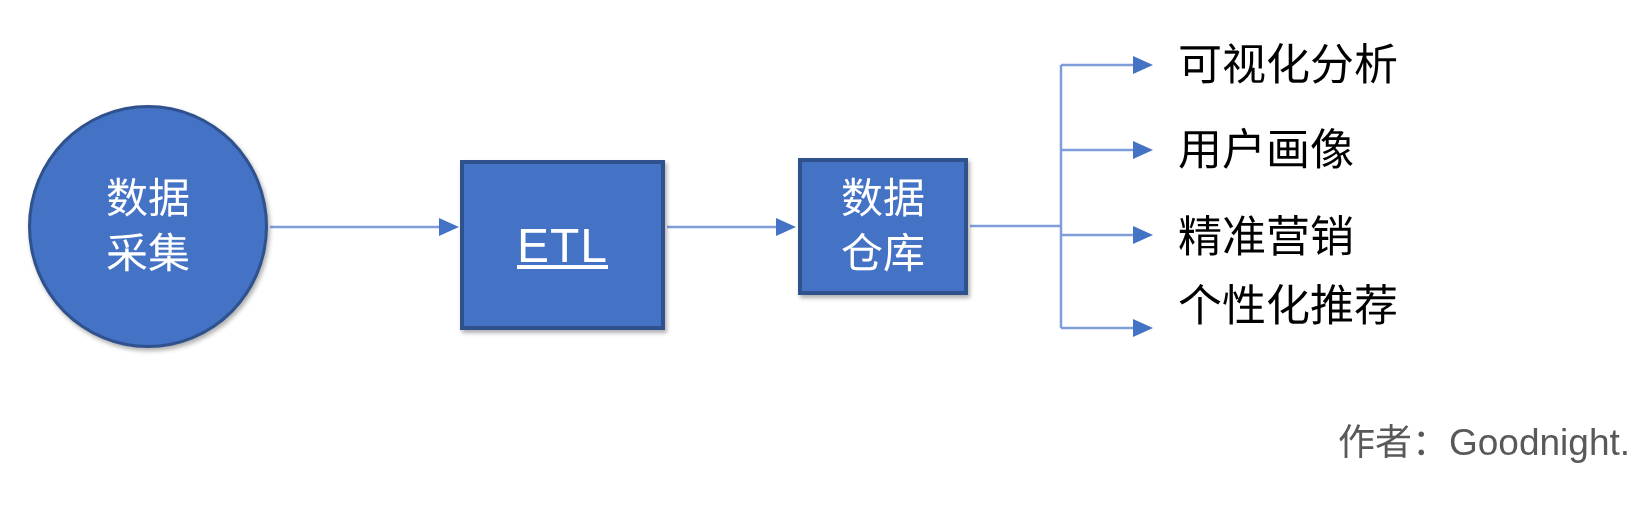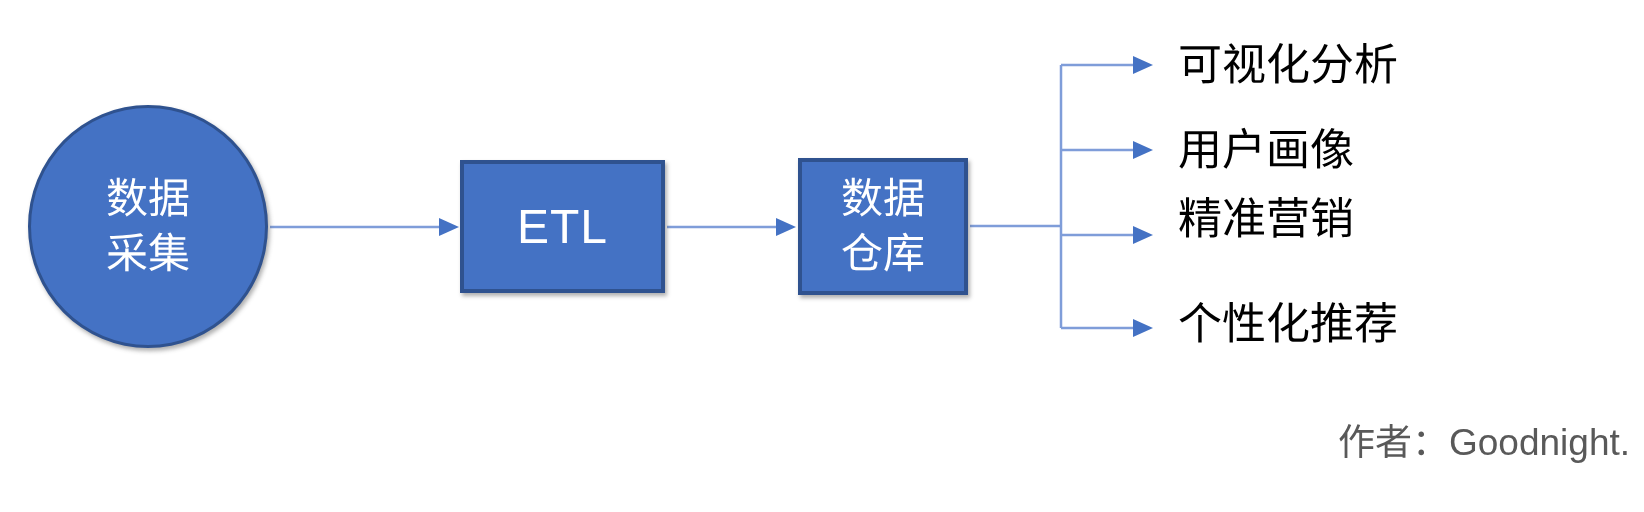--- a/index.html
+++ b/index.html
@@ -49,24 +49,25 @@
     height: 243px;
     border: 3px solid var(--node_border, #2F528F);
     border-radius: 50%;
     font-size: 42px;
     line-height: 1.3;
   }
   .node-etl {
     left: 460px;
     top: 160px;
     width: 205px;
-    height: 133px;
+    height: 170px;
     border: 4px solid var(--node_border, #2F528F);
     font-size: 48px;
     letter-spacing: 1px;
+    text-decoration: underline;
   }
   .node-warehouse {
     left: 798px;
     top: 158px;
     width: 170px;
     height: 137px;
     border: 4px solid var(--node_border, #2F528F);
     font-size: 42px;
     line-height: 1.3;
   }
@@ -74,22 +75,22 @@
     position: absolute;
     left: 1178px;
     height: 50px;
     line-height: 50px;
     font-size: 44px;
     color: var(--label_text, #000000);
     white-space: nowrap;
   }
   .branch-label-0 { top: 40px; }
   .branch-label-1 { top: 125px; }
-  .branch-label-2 { top: 194px; }
-  .branch-label-3 { top: 299px; }
+  .branch-label-2 { top: 212px; }
+  .branch-label-3 { top: 281px; }
   .author {
     position: absolute;
     left: 1338px;
     top: 412px;
     font-size: 37px;
     color: var(--author_text, #595959);
     white-space: nowrap;
   }
 </style>
 </head>

